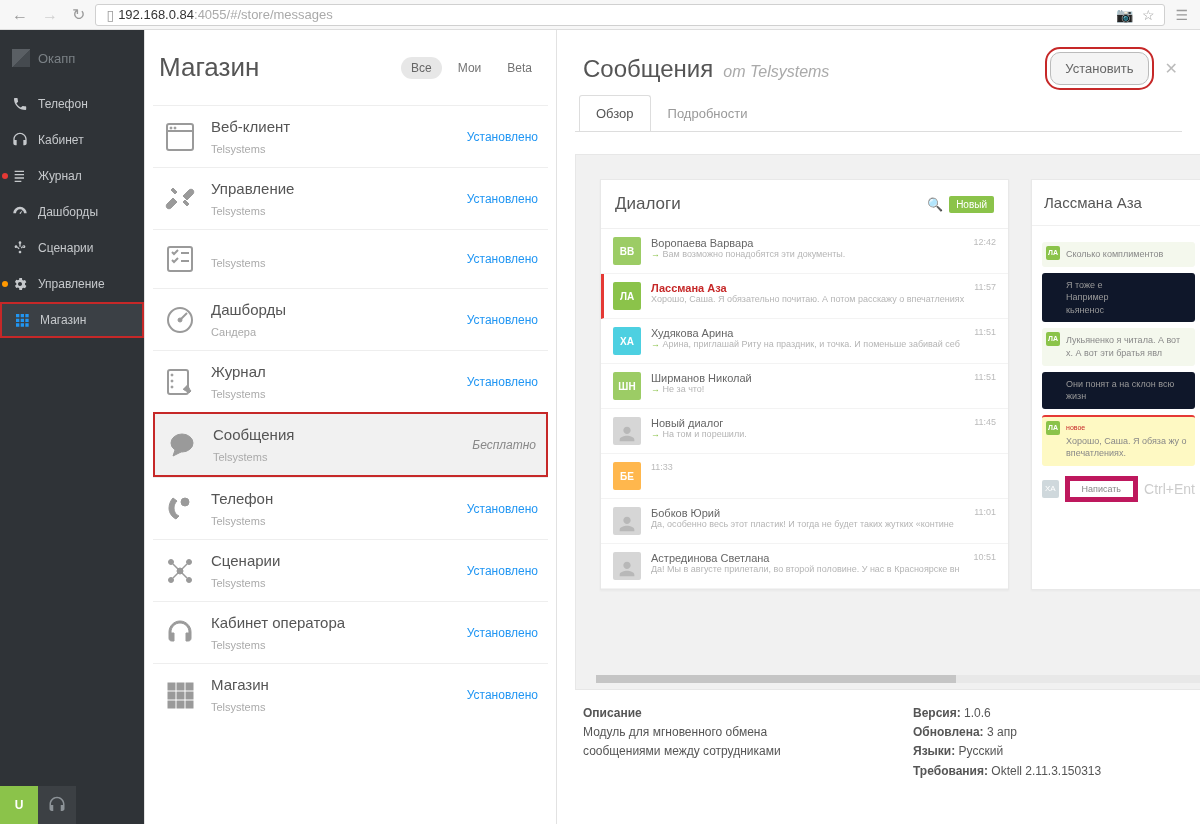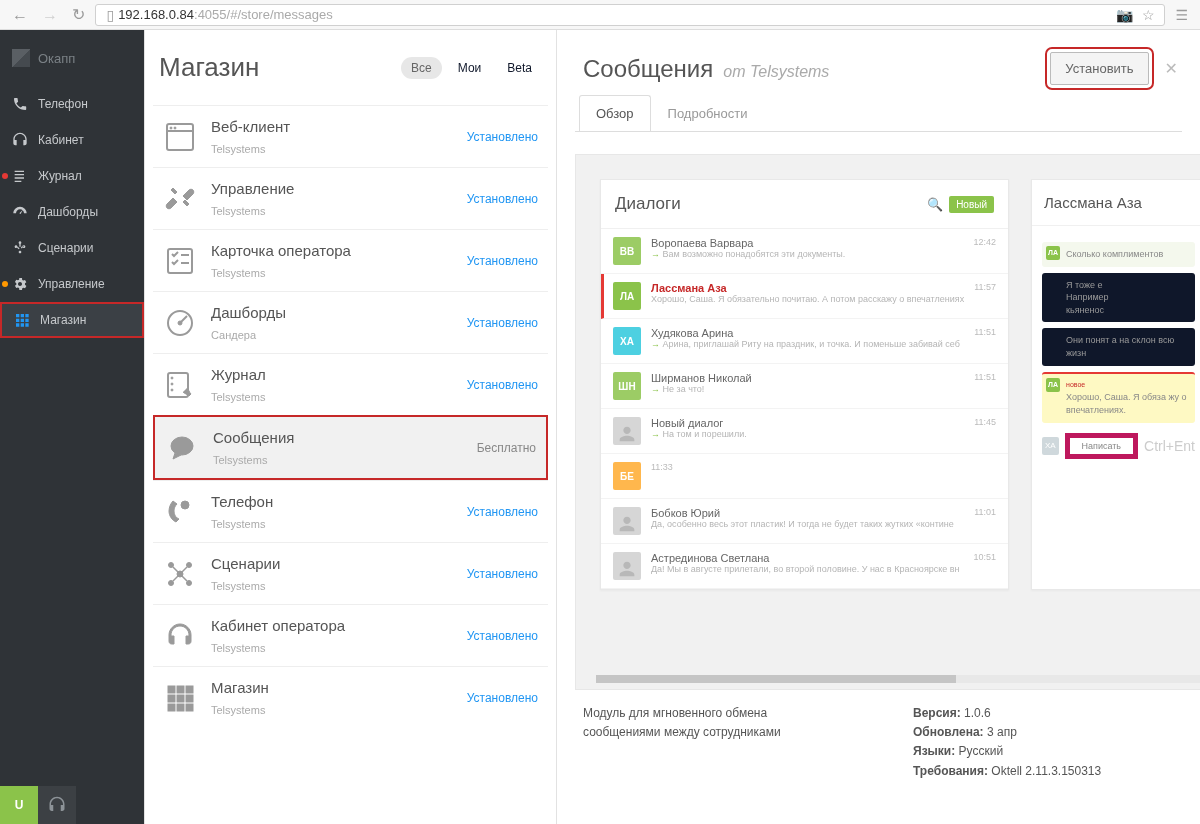--- a/index.html
+++ b/index.html
@@ -29,40 +29,40 @@
   .sidebar .bottom .bbtn.u{ background:#8bc34a; color:#fff; font-weight:bold;}
   .sidebar .bottom .bbtn.h{ background:#3c4044;}
   .sidebar .bottom .bbtn.h svg{fill:#8d9398; width:18px;height:18px;}
   .sb-dot{ width:6px;height:6px;border-radius:50%;background:#e53935; position:absolute; margin-left:-10px;}
   .dot-orange{background:#ff9800;}
   
   .store { width:412px; border-right:1px solid #e2e2e2; display:flex; flex-direction:column; padding:0 8px; }
   .store-header { display:flex; align-items:center; justify-content:space-between; padding:22px 6px 22px 6px; }
   .store-title { font-size:26px; color:#555; }
   .filter { display:flex; gap:6px; align-items:center;}
-  .filter span{ font-size:12px; color:#0f172a; padding:4px 10px; border-radius:12px; cursor:pointer; }
+  .filter span{ font-size:12px; color:#737373; padding:4px 10px; border-radius:12px; cursor:pointer; }
   .filter span.active{ background:#e7e7e7; color:#666;}
   .store-item { display:flex; align-items:center; gap:14px; padding:12px 10px; border-top:1px solid #eee; cursor:pointer; }
   .si-icon { width:34px; height:34px; display:flex; align-items:center; justify-content:center; }
   .si-icon svg{ width:30px;height:30px; fill:#9a9a9a; stroke:#9a9a9a;}
   .si-text { flex:1; }
   .si-name { font-size:15px; color:#555; }
   .si-vendor { font-size:11px; color:#aaa;margin-top:8px; }
   .si-status { font-size:12px; color:#2196f3; }
-  .si-status.gray { color:#888; }
+  .si-status.gray { color:#888;font-style:italic; }
   .store-item.selected { background:#f1f1f1; border:2px solid #c62828; }
   .store-item.dashed {}
   
   .details { flex:1; display:flex; flex-direction:column; overflow:hidden;}
   .d-head { display:flex; align-items:center; justify-content:space-between; padding:22px 18px 10px 26px; }
   .d-title { display:flex; align-items:baseline; gap:10px;}
   .d-title .h{ font-size:24px; color:#555;}
   .d-title .sub{ font-size:16px; color:#aaa; font-style:italic;}
   .d-actions{ display:flex; align-items:center; gap:12px;}
-  .install-btn{ padding:8px 14px; background:#f4f4f4; border:1px solid #bbb; color:#666; cursor:pointer; font-size:13px; border-radius:2px; outline:2px solid #c62828; outline-offset:3px;}
+  .install-btn{ padding:8px 14px; background:#f4f4f4; border:1px solid #bbb; color:#666; cursor:pointer; font-size:13px; border-radius:10px; outline:2px solid #c62828; outline-offset:3px;}
   .close-x{ color:#bbb; font-size:16px; cursor:pointer; padding:4px;}
   .tabs { display:flex; padding:0 22px; }
   .tab { padding:10px 16px; font-size:13px; color:#999; cursor:pointer; border:1px solid transparent;}
   .tab.active { color:#555; border:1px solid #ddd; border-bottom:1px solid #fff; border-radius:3px 3px 0 0;}
   .tab-line{ border-bottom:1px solid #ddd; margin:0 18px; margin-top:-1px;}
   .preview-area{ height:536px; background:#f1f1f1; margin:22px 0 0 18px; padding:24px 0 12px 24px; overflow:hidden; position:relative; border:1px solid #e7e7e7; border-right:none;}
   .preview-row{ display:flex; gap:22px; }
   .card{ background:#fff; border:1px solid #e8e8e8; box-shadow:0 1px 2px rgba(0,0,0,.04);}
   .card.left{ width:410px;}
   .card.right{ width:175px;}
@@ -222,21 +222,20 @@
         <div class="store-item">
     <div class="si-icon">
             <svg viewBox="0 0 30 30">
               <rect x="3" y="3" width="24" height="24" rx="2" fill="none" stroke-width="2"></rect>
               <path d="M7 8l2 2 4-4M7 16l2 2 4-4" stroke-width="2" fill="none"></path>
               <line x1="16" y1="9" x2="24" y2="9" stroke-width="2"></line>
               <line x1="16" y1="17" x2="24" y2="17" stroke-width="2"></line>
             </svg>
           </div>
     <div class="si-text">
-      <div class="si-name">Карточка оператора</div>
       <div class="si-vendor">Telsystems</div>
     </div>
     <div class="si-status ">Установлено</div>
         </div>
         <div class="store-item dashed">
     <div class="si-icon">
             <svg viewBox="0 0 30 30">
               <circle cx="15" cy="15" r="12" fill="none" stroke-width="2"></circle>
               <path d="M15 15L22 8" stroke-width="2"></path>
               <circle cx="15" cy="15" r="2" fill="#9a9a9a"></circle>
@@ -447,37 +446,39 @@
     <div class="dtime">10:51</div>
               </div>
             </div>
         </div>
 
         <div class="card right">
           <div class="rhead">Лассмана Аза</div>
           <div class="bubble-area" id="bubble-area">
           <div class="bubble b-green"><span class="bav">ЛА</span><span>Сколько комплиментов</span></div>
               <div class="bubble b-yellow"><span>Я тоже е<br>Например<br>кьяненос</span></div>
+              <div class="bubble b-green"><span class="bav">ЛА</span><span>Лукьяненко я читала. А вот х. А вот эти братья явл</span></div>
               <div class="bubble b-yellow"><span>Они понят а на склон всю жизн</span></div>
               <div class="bubble b-blue"><span class="bav">ЛА</span><div class="tiny">новое</div><span>Хорошо, Саша. Я обяза жу о впечатлениях.</span></div>
               <div class="composer">
                 <span class="cav">ХА</span>
   <span class="cbtn">Написать</span>
   <span class="chint">Ctrl+Ent</span>
               </div>
             </div>
         </div>
       </div>
       <div class="hscroll">
           <div class="thumb"></div>
         </div>
     </div>
 
     <div class="meta">
       <div style="max-width:260px">
+        <div><b>Описание</b></div>
         <div>Модуль для мгновенного обмена сообщениями между сотрудниками</div>
       </div>
       <div>
         <div><b>Версия:</b>&nbsp;<span>1.0.6</span></div>
         <div><b>Обновлена:</b>&nbsp;<span>3 апр</span></div>
         <div><b>Языки:</b>&nbsp;<span>Русский</span></div>
         <div><b>Требования:</b>&nbsp;<span>Oktell 2.11.3.150313</span></div>
       </div>
     </div>
   </div>

